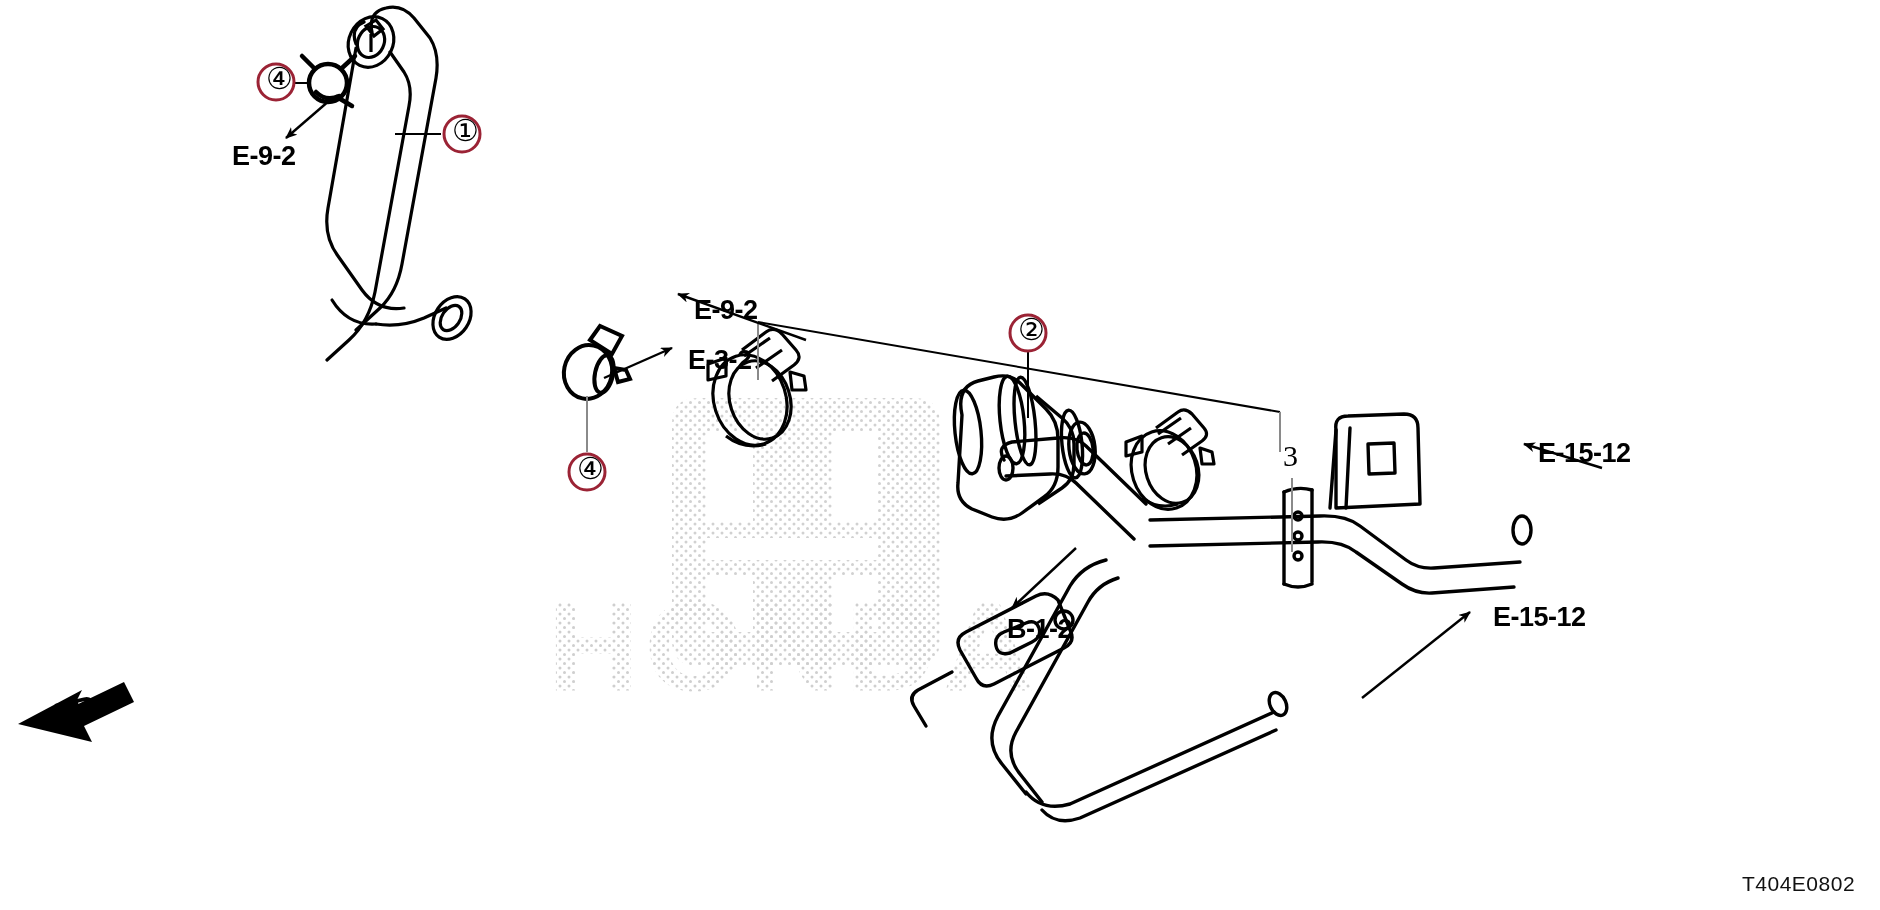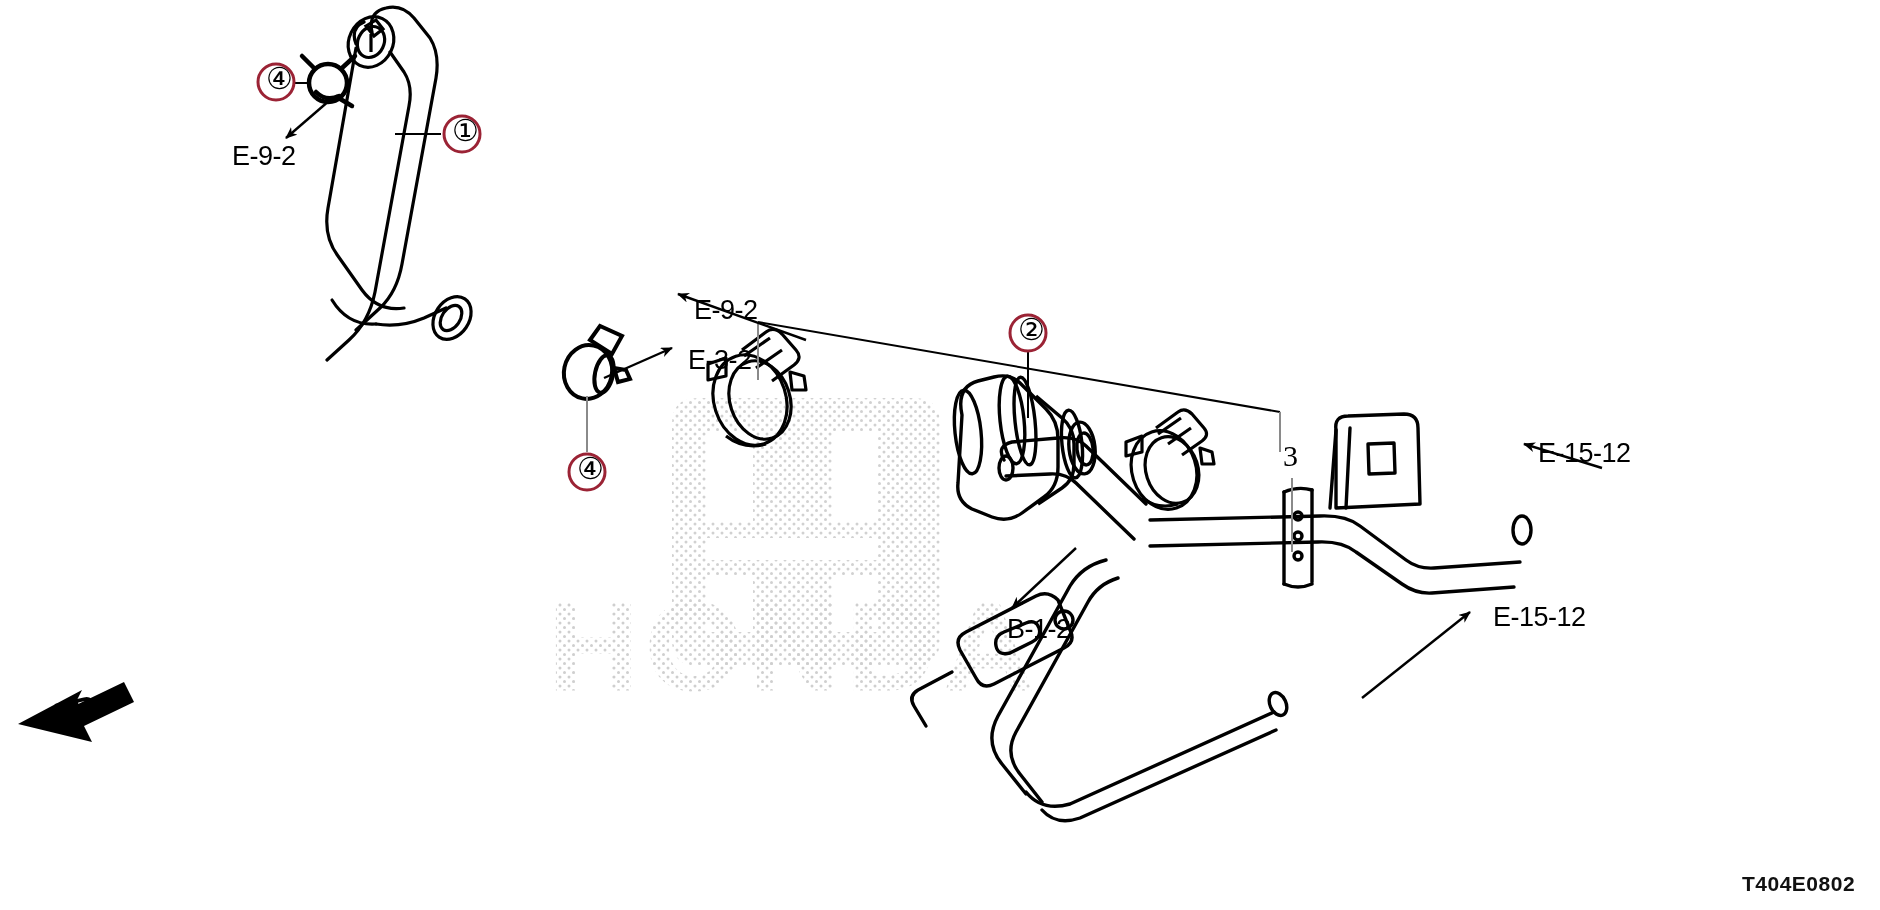--- a/index.html
+++ b/index.html
@@ -2,24 +2,24 @@
 <html><head>
 <meta charset="utf-8">
 <title>Parts Diagram</title>
 <style>
   html,body{margin:0;padding:0;background:#ffffff;}
   body{width:1880px;height:910px;position:relative;overflow:hidden;
        font-family:"Liberation Sans",sans-serif;}
   #stage{position:absolute;left:0;top:0;width:1880px;height:910px;}
   #art{position:absolute;left:0;top:0;width:1880px;height:910px;}
   .lbl{position:absolute;font-family:"Liberation Sans",sans-serif;
-       font-weight:normal;color:#000;white-space:nowrap;letter-spacing:-0.5px;}
+       font-weight:bold;color:#000;white-space:nowrap;letter-spacing:-0.5px;}
   .ref-lbl{font-size:27px;}
   .num-lbl{font-size:30px;font-weight:normal;font-family:"Liberation Serif",serif;}
-  .code-lbl{position:absolute;font-size:21px;font-weight:bold;color:#111;
+  .code-lbl{position:absolute;font-size:21px;font-weight:normal;color:#111;
             font-family:"Liberation Sans",sans-serif;letter-spacing:0.5px;}
   .fr-lbl{position:absolute;font-size:33px;font-weight:bold;font-style:italic;
           color:#000;letter-spacing:-1px;}
 </style>
 </head>
 <body>
 
 <div id="stage">
 
   <svg id="art" viewBox="0 0 1880 910" xmlns="http://www.w3.org/2000/svg">

